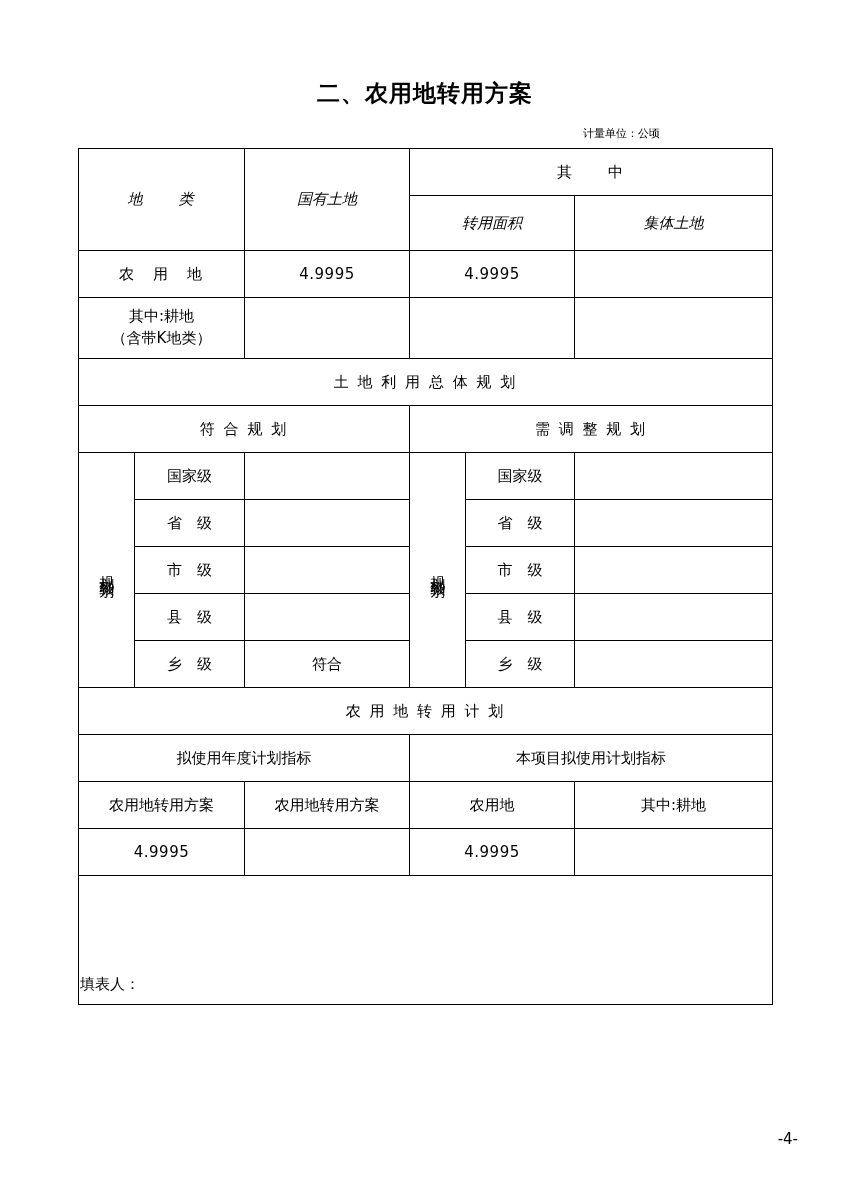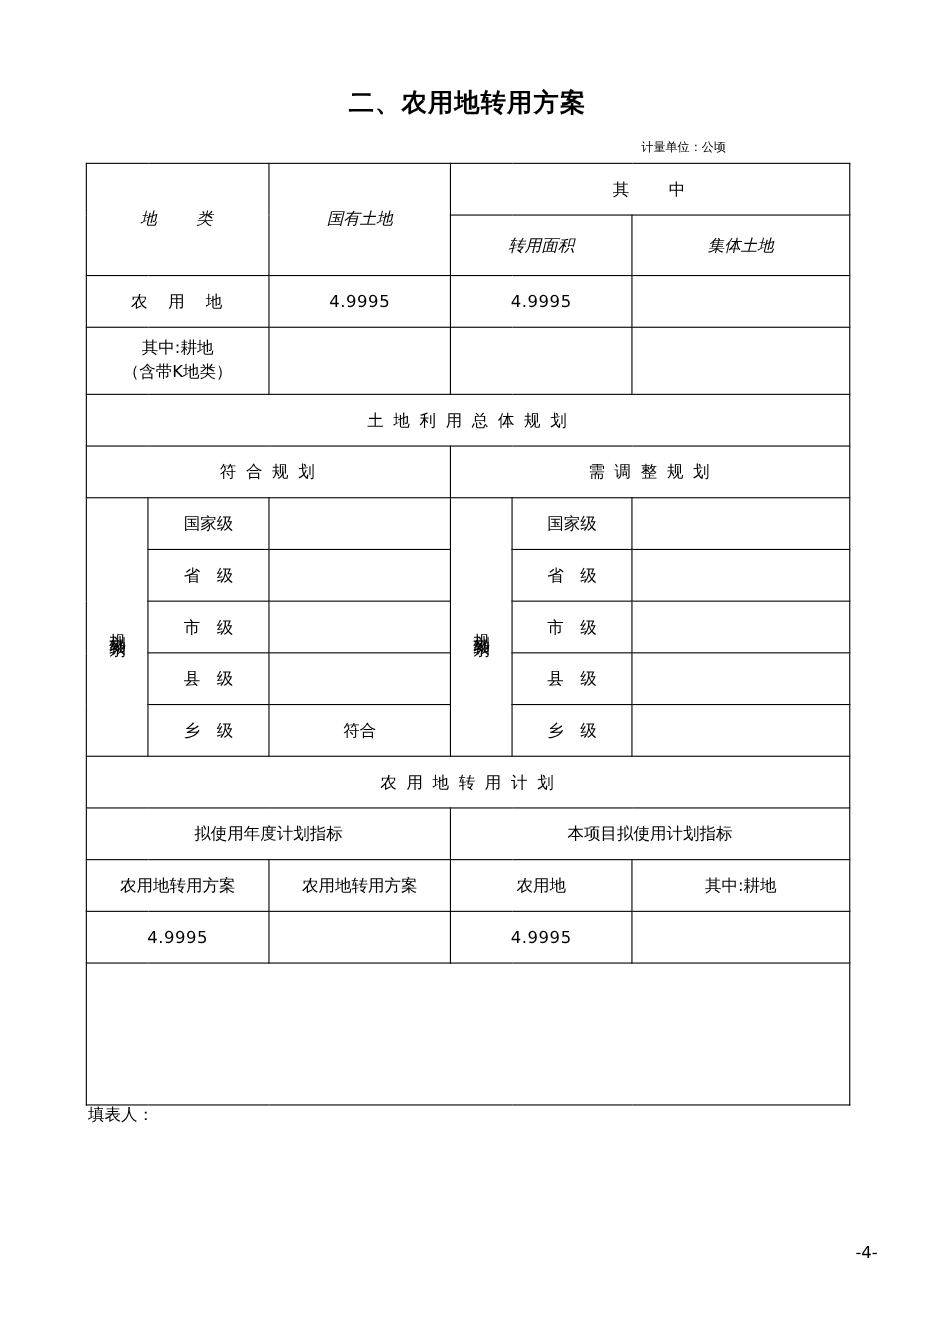--- a/index.html
+++ b/index.html
@@ -79,21 +79,20 @@
     line-height: 1.45;
     font-size: 15px;
   }
   .blank-area { height: 128px; }
   .filler-line {
     position: absolute;
     left: 80px;
     top: 975px;
     font-size: 15px;
     font-family: "DejaVu Sans", "Liberation Sans", sans-serif;
-    margin-top: 29px;
   }
   .page-num {
     position: absolute;
     right: 52px;
     top: 1130px;
     font-size: 15px;
     font-family: "DejaVu Sans", "Liberation Sans", sans-serif;
   }
 </style>
 </head>

